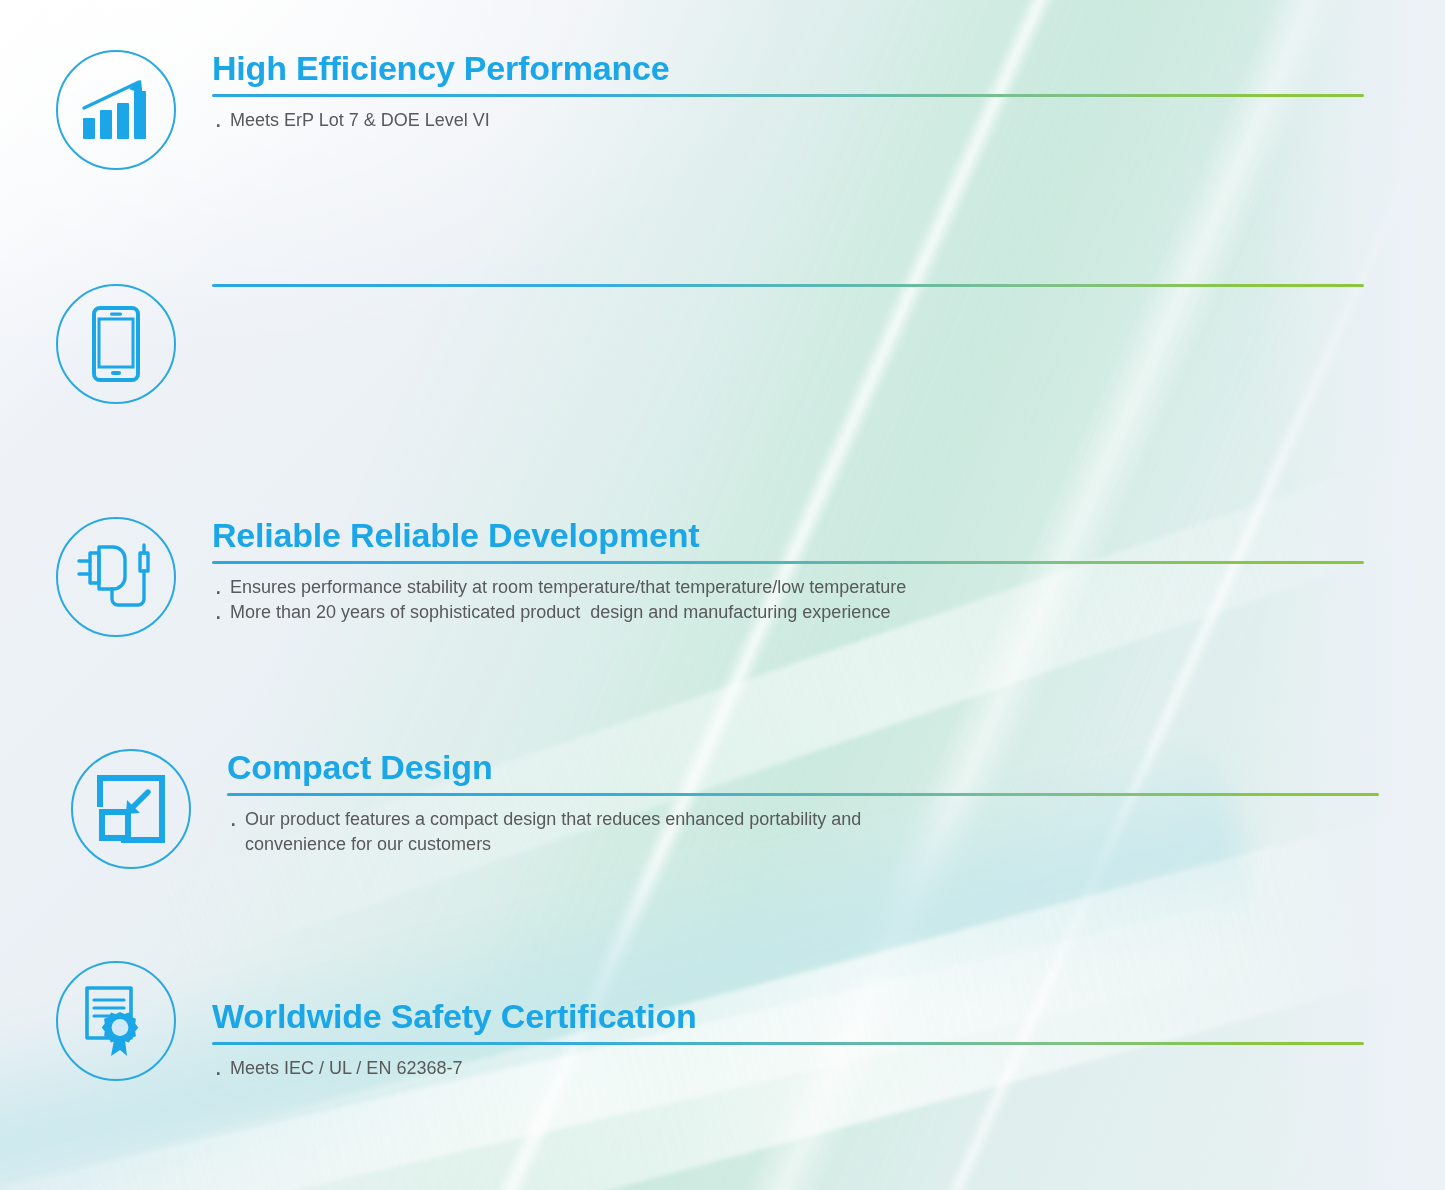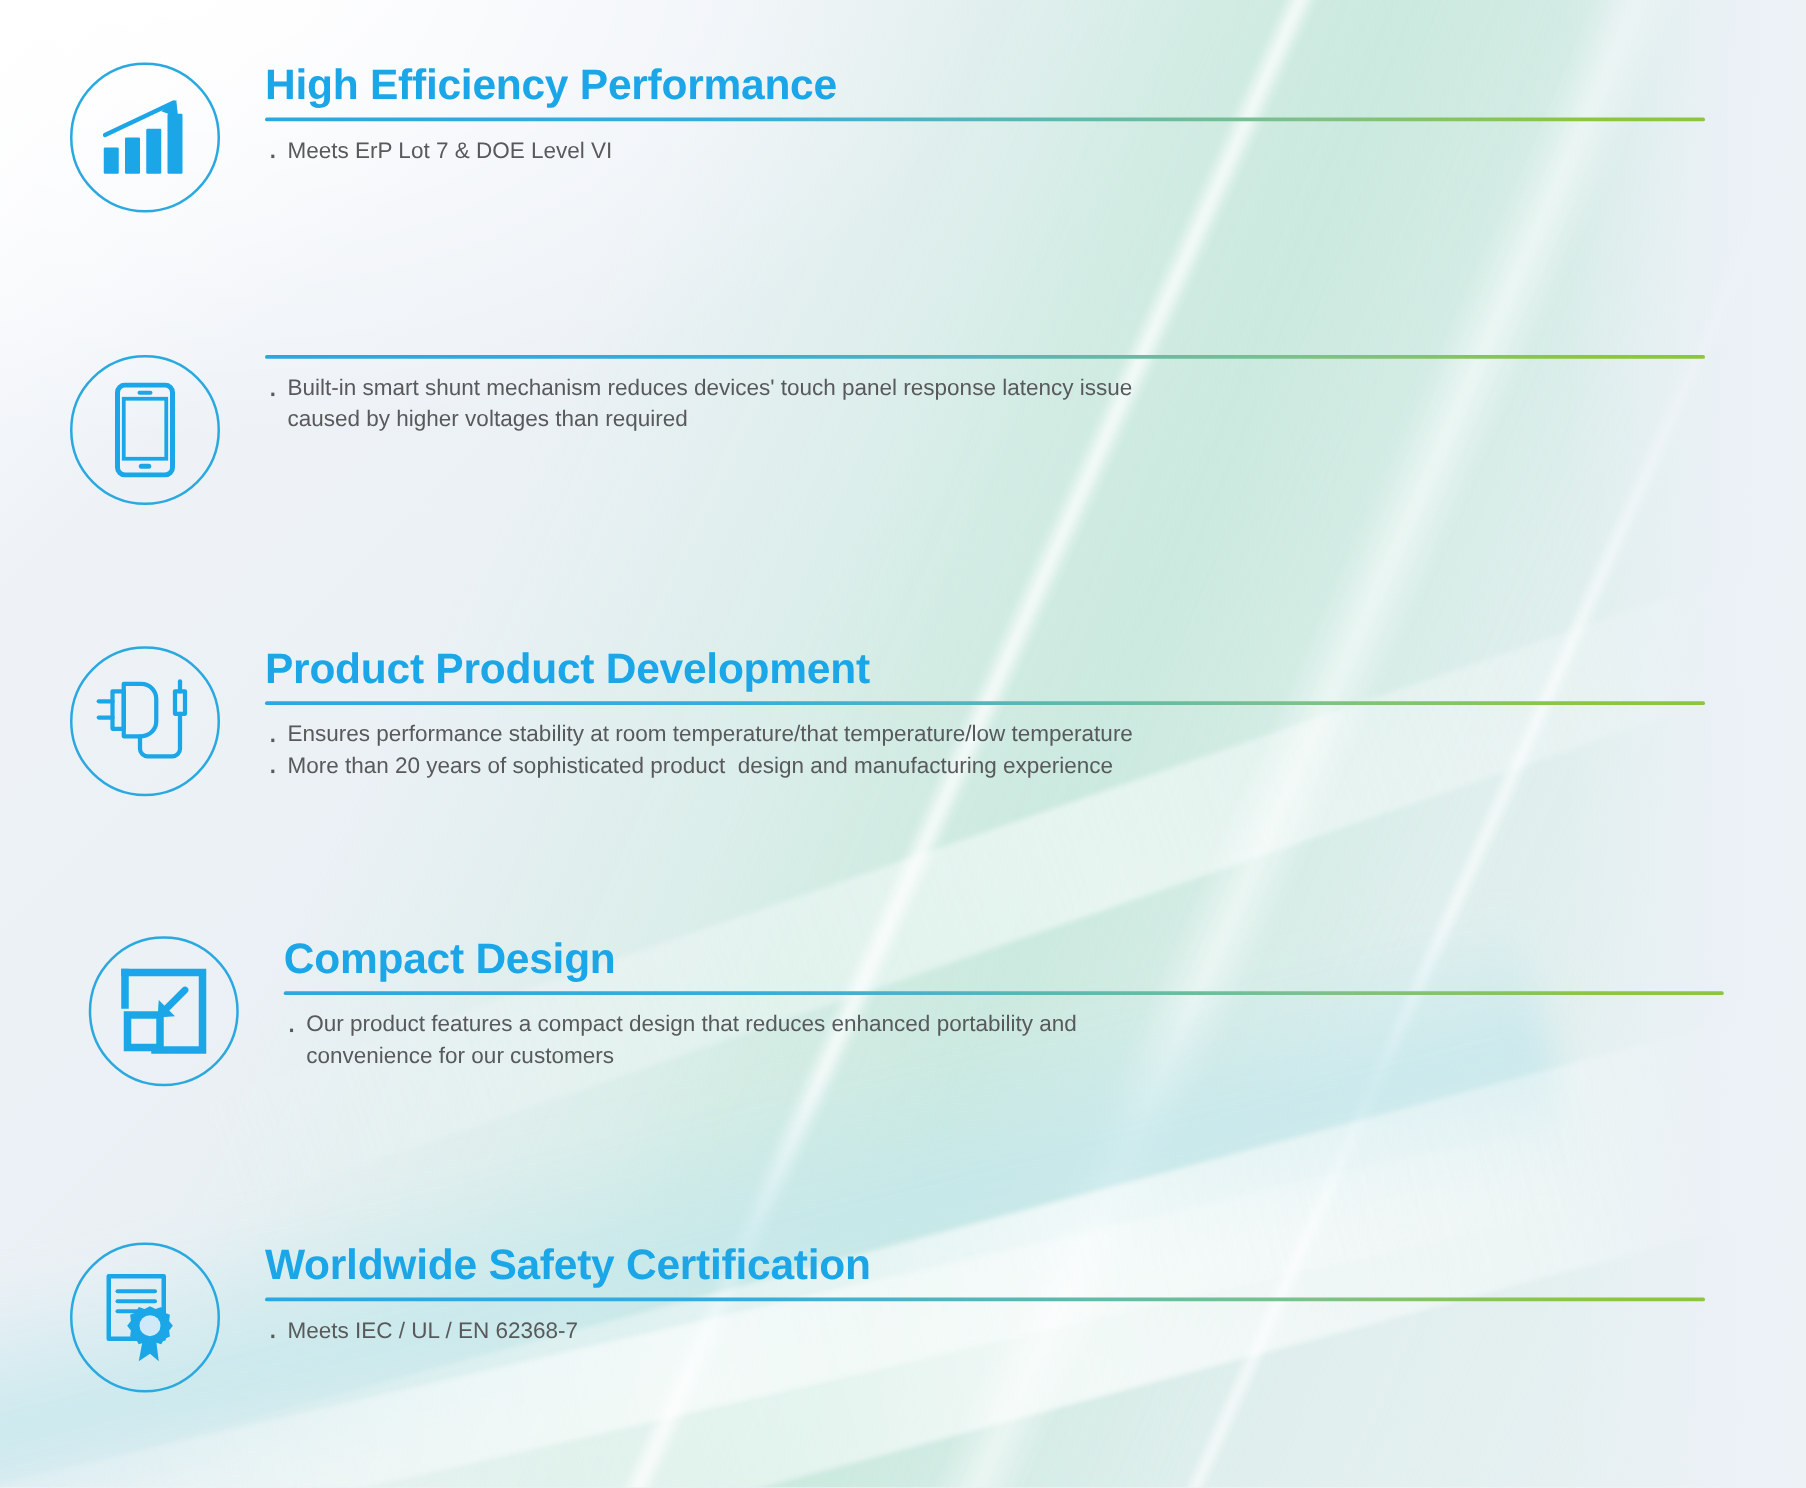--- a/index.html
+++ b/index.html
@@ -151,21 +151,21 @@
     top: -1px;
     color: #58595B;
     font-size: 25.5px;
   }
 
   
   .f0 { top: 50px;   }
   .f1 { top: 284px;  }
   .f2 { top: 517px;  }
   .f3 { top: 749px; padding-left: 15px;  }
-  .f4 { top: 994px;  }
+  .f4 { top: 961px; align-items: flex-end;  }
 </style>
 </head>
 <body>
 
 <div class="page">
 
   <div class="bg-layer">
     <div class="bg-green-wash"></div>
     <div class="bg-green-wash2"></div>
     <div class="streak streak-a"></div>
@@ -213,24 +213,20 @@
           <svg width="48" height="76" viewBox="0 0 48 76" aria-hidden="true">
             <rect x="2" y="2" width="44" height="72" rx="6" ry="6" fill="none" stroke="#1BA6E8" stroke-width="4"></rect>
             <rect x="7" y="13" width="34" height="48" fill="none" stroke="#1BA6E8" stroke-width="3"></rect>
             <rect x="18" y="6.5" width="12" height="3.2" rx="1.6" fill="#1BA6E8"></rect>
             <rect x="19" y="65" width="10" height="4" rx="2" fill="#1BA6E8"></rect>
           </svg>
         </div>
       </div>
       <div class="feature-body">
         <div class="divider"></div>
-        <ul class="bullets">
-          <li class="bullet">Built-in smart shunt mechanism reduces devices' touch panel response latency issue
-caused by higher voltages than required</li>
-        </ul>
       </div>
     </div>
 
     <div class="feature f2">
       <div class="icon-wrap">
         <div class="icon-circle">
           <svg width="82" height="72" viewBox="0 0 82 72" aria-hidden="true">
             <g fill="none" stroke="#1BA6E8" stroke-width="3.4" stroke-linejoin="round" stroke-linecap="round">
 
               <path d="M24 6 H38 a12 12 0 0 1 12 12 V36 a12 12 0 0 1 -12 12 H24 Z"></path>
@@ -242,21 +238,21 @@
 
               <path d="M37 48 V58 a6 6 0 0 0 6 6 H63 a6 6 0 0 0 6 -6 V30"></path>
 
               <path d="M65 12 H73 V30 H65 Z"></path>
               <path d="M69 4 V12"></path>
             </g>
           </svg>
         </div>
       </div>
       <div class="feature-body">
-        <h2 class="feature-title">Product Product Development</h2>
+        <h2 class="feature-title">Reliable Reliable Development</h2>
         <div class="divider"></div>
         <ul class="bullets">
           <li class="bullet">Ensures performance stability at room temperature/that temperature/low temperature</li>
           <li class="bullet">More than 20 years of sophisticated product  design and manufacturing experience</li>
         </ul>
       </div>
     </div>
 
     <div class="feature f3">
       <div class="icon-wrap">

